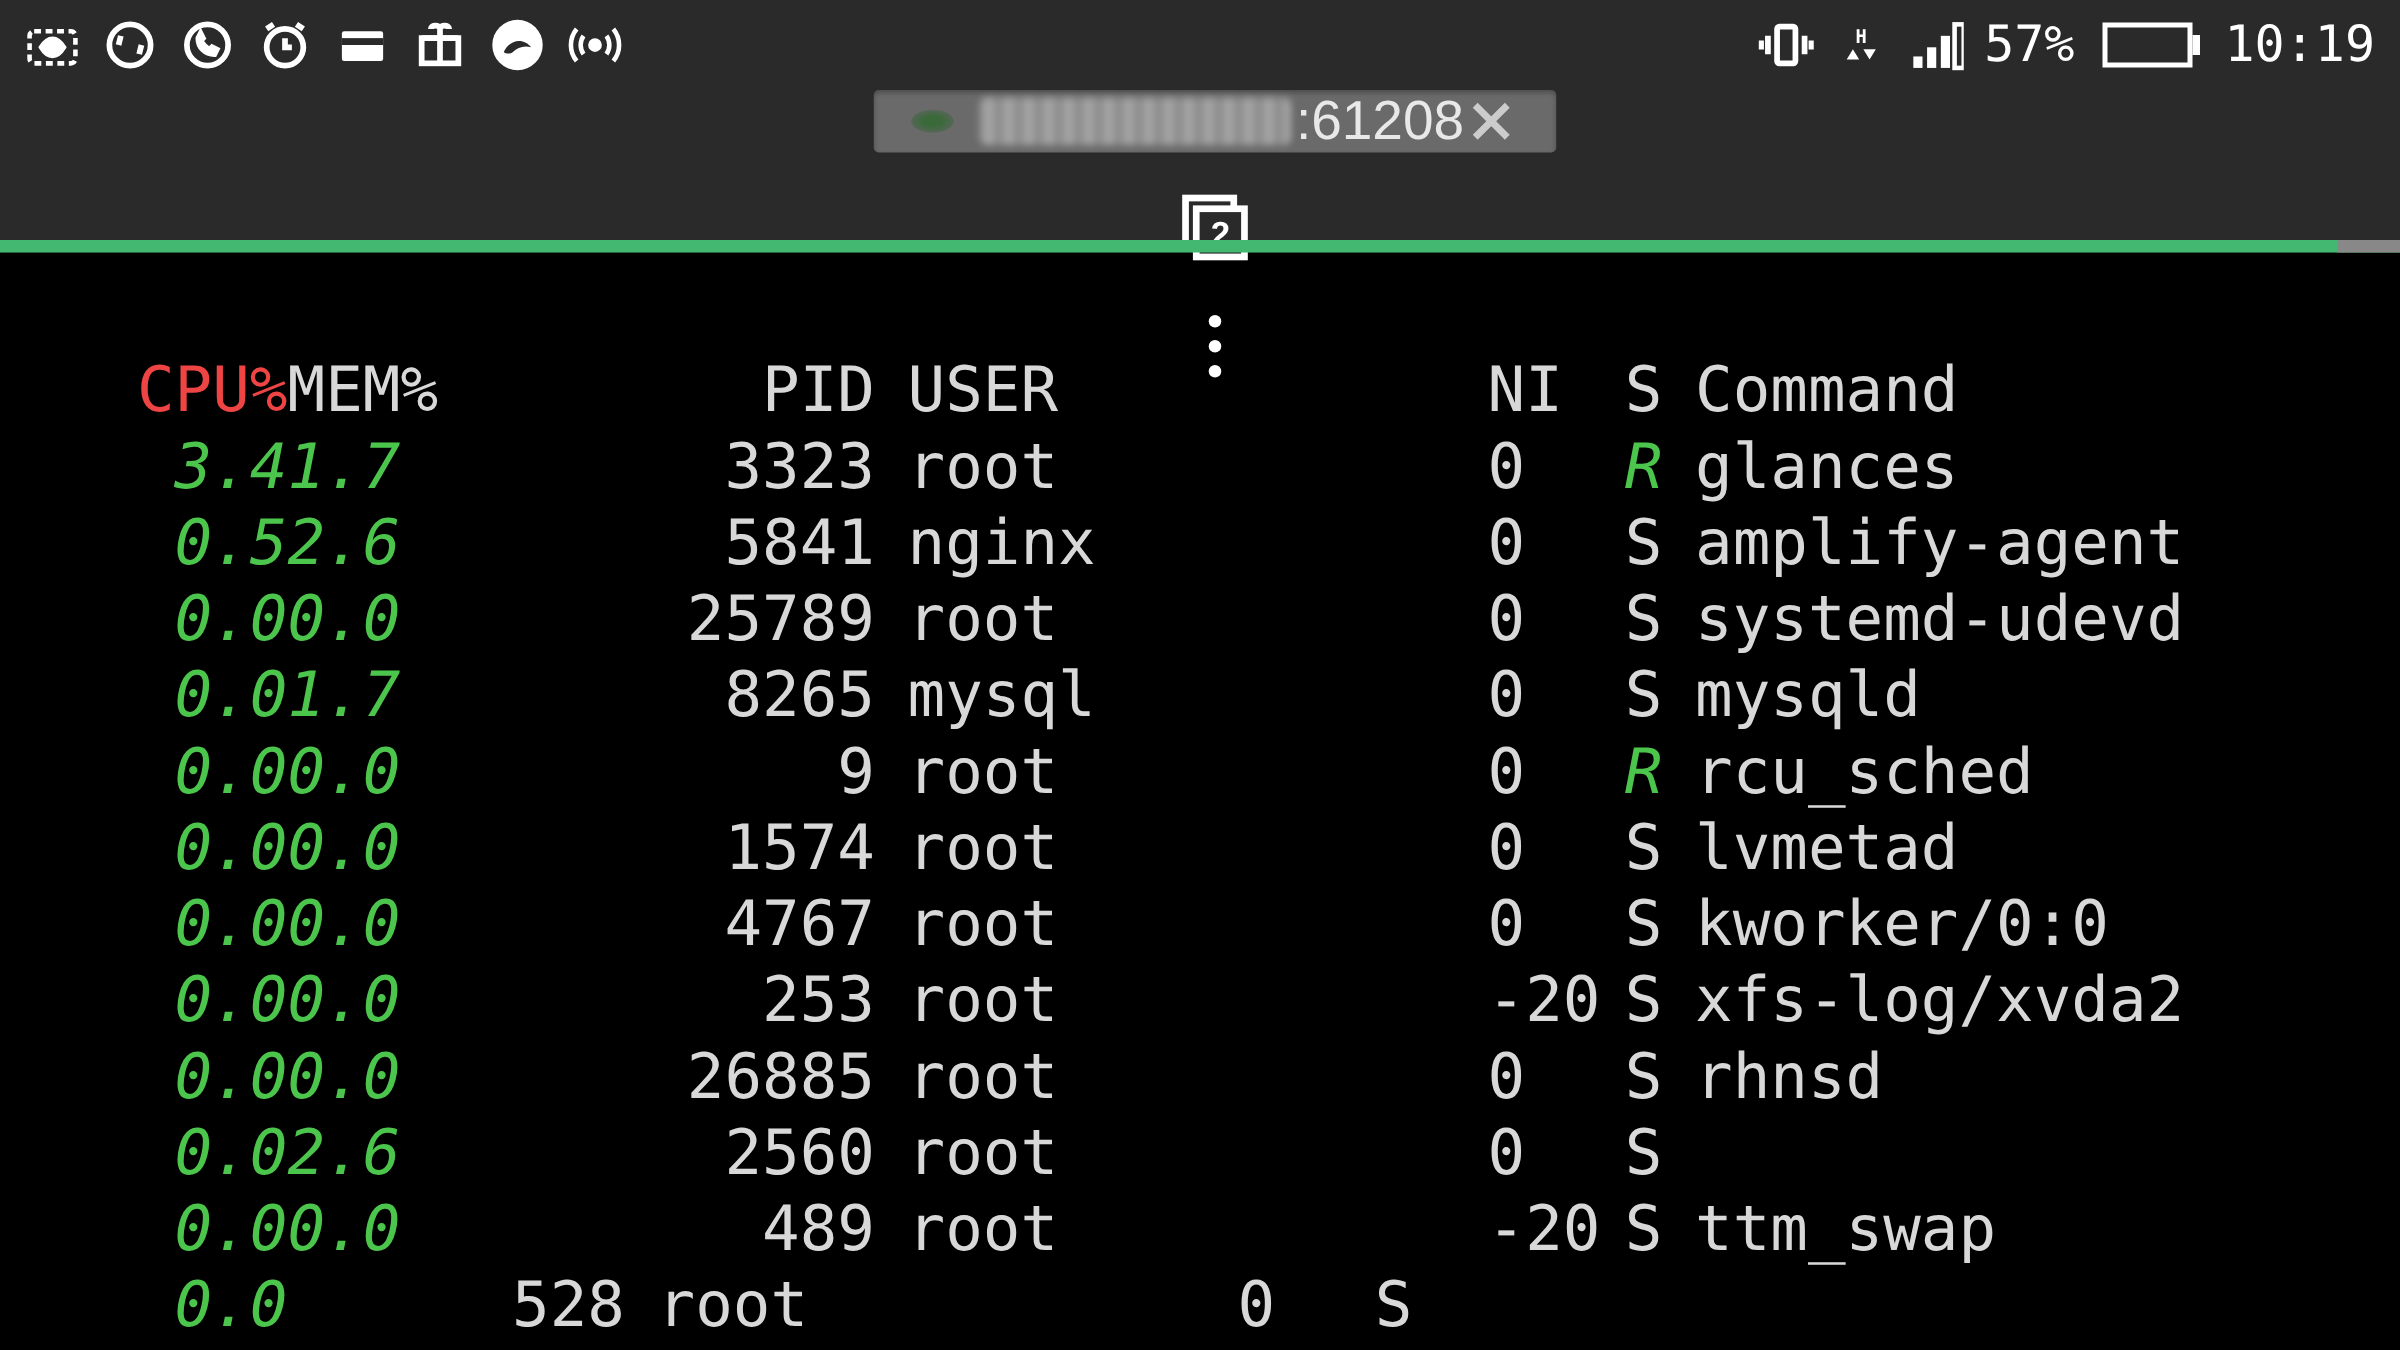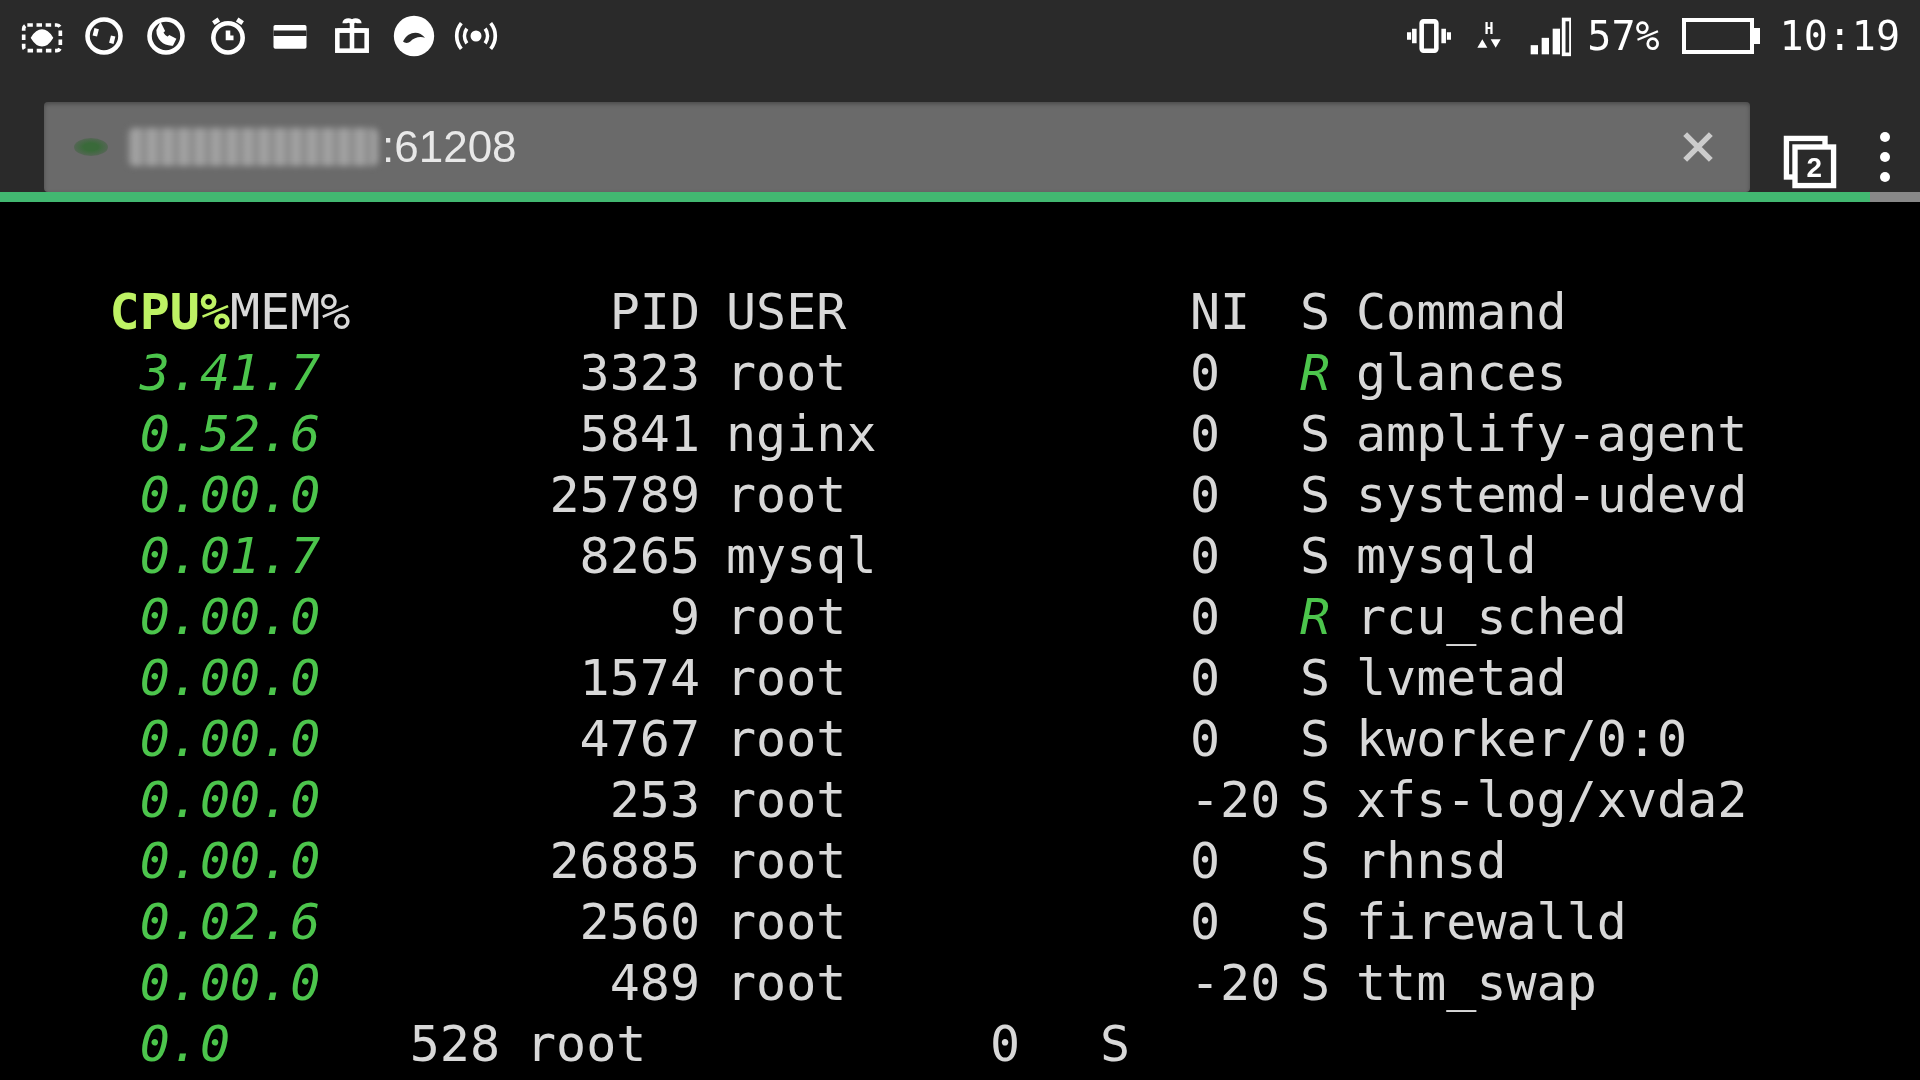--- a/index.html
+++ b/index.html
@@ -36,23 +36,24 @@
       width: 44px;
       height: 44px;
       display: flex;
       align-items: center;
       justify-content: center;
     }
     .browser-chrome {
       background: #2a2a2a;
       height: 120px;
       display: flex;
-      align-items: flex-end;
+      align-items: center;
       padding: 0 20px 0 44px;
       gap: 30px;
+      flex-direction: column;
     }
     .address-bar {
       flex: 1;
       background: #6a6a6a;
       height: 90px;
       border-radius: 4px;
       display: flex;
       align-items: center;
       padding: 0 30px;
       color: #e8e8e8;
@@ -134,21 +135,21 @@
       white-space: pre;
     }
     .col-cpu { width: 180px; text-align: right; }
     .col-mem { width: 200px; text-align: left; }
     .col-pid { width: 270px; text-align: right; }
     .col-user { width: 490px; padding-left: 26px; }
     .col-ni { width: 60px; text-align: left; }
     .col-s { width: 80px; text-align: right; }
     .col-cmd { padding-left: 26px; flex: 1; }
     .header-row { color: #d8d8d8; }
-    .header-row .col-cpu { font-weight: bold; color: #bef264; }
+    .header-row .col-cpu { font-weight: normal; color: #ef4444; }
     .green { color: #4cc54c; font-style: italic; }
     .battery-icon {
       width: 72px;
       height: 36px;
       border: 4px solid #fff;
       position: relative;
       margin-left: 6px;
     }
     .battery-icon::after {
       content: '';
@@ -289,18 +290,18 @@
     <div id="rows-container">
         <div class="process-row"><span class="col-cpu green">3.4</span><span class="col-mem green">1.7</span><span class="col-pid">3323</span><span class="col-user">root</span><span class="col-ni">0</span><span class="col-s green">R</span><span class="col-cmd">glances</span></div>
         <div class="process-row"><span class="col-cpu green">0.5</span><span class="col-mem green">2.6</span><span class="col-pid">5841</span><span class="col-user">nginx</span><span class="col-ni">0</span><span class="col-s">S</span><span class="col-cmd">amplify-agent</span></div>
         <div class="process-row"><span class="col-cpu green">0.0</span><span class="col-mem green">0.0</span><span class="col-pid">25789</span><span class="col-user">root</span><span class="col-ni">0</span><span class="col-s">S</span><span class="col-cmd">systemd-udevd</span></div>
         <div class="process-row"><span class="col-cpu green">0.0</span><span class="col-mem green">1.7</span><span class="col-pid">8265</span><span class="col-user">mysql</span><span class="col-ni">0</span><span class="col-s">S</span><span class="col-cmd">mysqld</span></div>
         <div class="process-row"><span class="col-cpu green">0.0</span><span class="col-mem green">0.0</span><span class="col-pid">9</span><span class="col-user">root</span><span class="col-ni">0</span><span class="col-s green">R</span><span class="col-cmd">rcu_sched</span></div>
         <div class="process-row"><span class="col-cpu green">0.0</span><span class="col-mem green">0.0</span><span class="col-pid">1574</span><span class="col-user">root</span><span class="col-ni">0</span><span class="col-s">S</span><span class="col-cmd">lvmetad</span></div>
         <div class="process-row"><span class="col-cpu green">0.0</span><span class="col-mem green">0.0</span><span class="col-pid">4767</span><span class="col-user">root</span><span class="col-ni">0</span><span class="col-s">S</span><span class="col-cmd">kworker/0:0</span></div>
         <div class="process-row"><span class="col-cpu green">0.0</span><span class="col-mem green">0.0</span><span class="col-pid">253</span><span class="col-user">root</span><span class="col-ni">-20</span><span class="col-s">S</span><span class="col-cmd">xfs-log/xvda2</span></div>
         <div class="process-row"><span class="col-cpu green">0.0</span><span class="col-mem green">0.0</span><span class="col-pid">26885</span><span class="col-user">root</span><span class="col-ni">0</span><span class="col-s">S</span><span class="col-cmd">rhnsd</span></div>
-        <div class="process-row"><span class="col-cpu green">0.0</span><span class="col-mem green">2.6</span><span class="col-pid">2560</span><span class="col-user">root</span><span class="col-ni">0</span><span class="col-s">S</span><span class="col-cmd">firewalld</span></div>
+        <div class="process-row"><span class="col-cpu green">0.0</span><span class="col-mem green">2.6</span><span class="col-pid">2560</span><span class="col-user">root</span><span class="col-ni">0</span><span class="col-s">S</span></div>
         <div class="process-row"><span class="col-cpu green">0.0</span><span class="col-mem green">0.0</span><span class="col-pid">489</span><span class="col-user">root</span><span class="col-ni">-20</span><span class="col-s">S</span><span class="col-cmd">ttm_swap</span></div>
         <div class="process-row"><span class="col-cpu green">0.0</span><span class="col-pid">528</span><span class="col-user">root</span><span class="col-ni">0</span><span class="col-s">S</span></div>
       </div>
   </div>
 </div>
 
 </body></html>

